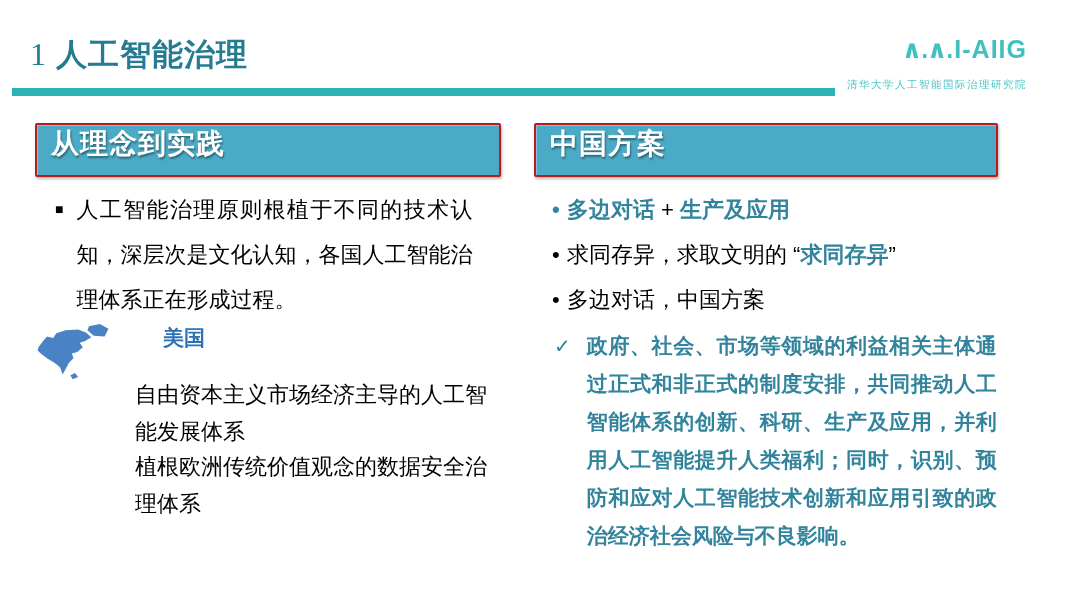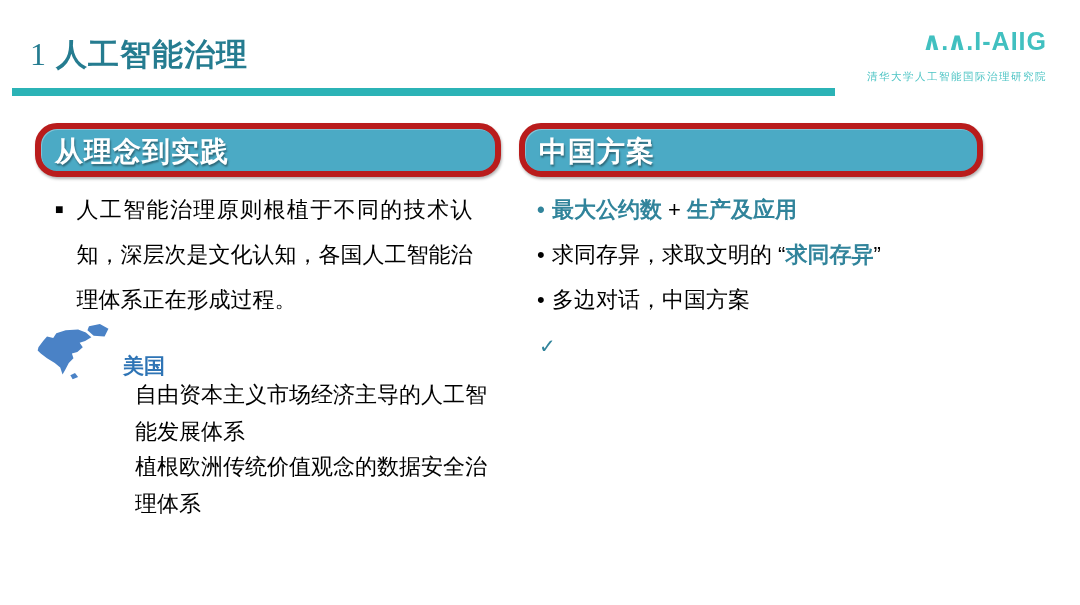--- a/index.html
+++ b/index.html
@@ -1,46 +1,45 @@
 <!DOCTYPE html>
 <html><head>
 <meta charset="utf-8">
 <style>
   html,body{margin:0;padding:0;background:#fff;}
   .slide{
     position:relative;width:1057px;height:605px;background:#ffffff;overflow:hidden;
     font-family:"Liberation Sans","DejaVu Sans",sans-serif;
-    padding-left:20px;
   }
   
   .title-row{position:absolute;left:30px;top:34px;white-space:nowrap;color:#257C90;}
   .title-num{font-family:"Liberation Serif","DejaVu Serif",serif;font-size:32px;font-weight:400;margin-right:10px;}
   .title-text{font-size:31px;font-weight:bold;letter-spacing:1px;}
   .title-rule{position:absolute;left:12px;top:88px;width:823px;height:8px;background:#2BB3B6;}
-  .logo{position:absolute;right:30px;top:28px;text-align:right;color:#41C0C0;}
+  .logo{position:absolute;right:30px;top:36px;text-align:right;color:#41C0C0;}
   .logo-mark{font-size:25px;font-weight:bold;letter-spacing:1px;line-height:26px;}
   .logo-prefix{letter-spacing:-1px;margin-right:2px;}
   .logo-subtitle{font-size:10.5px;letter-spacing:1.5px;color:#4CC4C4;margin-top:16px;}
   
   .col{position:absolute;top:123px;}
   .col-left{left:35px;width:466px;}
-  .col-right{left:519px;width:464px;}
+  .col-right{left:534px;width:464px;}
   .bar{
-    height:54px;background:#4BAAC5;border:6px solid #b91c1c;border-radius:22px;
-    box-sizing:border-box;display:flex;align-items:flex-end;padding-left:14px;
+    height:54px;background:#4BAAC5;border:2px solid #b91c1c;border-radius:2px;
+    box-sizing:border-box;display:flex;align-items:flex-start;padding-left:14px;
     box-shadow:1px 2px 3px rgba(0,0,0,0.3), inset 1px 1px 0 rgba(255,255,255,0.3);
   }
   .bar-text{color:#ffffff;font-size:28px;font-weight:bold;letter-spacing:1px;
     text-shadow:1px 2px 2px rgba(0,0,0,0.4);}
   
   .intro{display:flex;margin-top:10px;font-size:22px;line-height:45px;color:#000;}
   .intro-marker{font-size:14px;line-height:45px;margin:0 13px 0 20px;}
   .intro-text{width:396px;text-align:justify;}
   .region{margin-top:2px;}
-  .region-head{display:flex;align-items:flex-end;height:56px;}
+  .region-head{display:flex;align-items:flex-start;height:56px;gap:40px;}
   .map-icon{width:80px;height:56px;flex:0 0 auto;}
   .region-label{margin-left:8px;font-size:21px;font-weight:bold;color:#2E74B5;}
   .region-desc{margin-left:100px;width:352px;font-size:22px;line-height:37px;color:#000;
     text-align:justify;margin-top:-4px;}
   
   .bullets{margin-top:10px;}
   .bullet{display:flex;font-size:22px;line-height:45px;color:#000;padding-left:18px;}
   .bullet-marker{width:15px;flex:0 0 auto;}
   .teal,.bullet-marker.teal{color:#31849B;font-weight:bold;}
   .check-row{display:flex;margin-top:5px;}
@@ -92,30 +91,31 @@
   </div>
 
   <div class="col col-right">
     <div class="bar">
       <span class="bar-text">中国方案</span>
     </div>
 
     <div class="bullets">
       <div class="bullet">
         <span class="bullet-marker teal">•</span>
-        <span><span class="teal">最大公约数</span><span> + </span><span class="teal">生产及应用</span></span>
+        <span><span class="teal">多边对话</span><span> + </span><span class="teal">生产及应用</span></span>
       </div>
       <div class="bullet">
         <span class="bullet-marker">•</span>
         <span><span>求同存异，求取文明的 “</span><span class="teal">求同存异</span><span>”</span></span>
       </div>
       <div class="bullet">
         <span class="bullet-marker">•</span>
         <span><span>多边对话，中国方案</span></span>
       </div>
     </div>
 
     <div class="check-row">
       <span class="check-marker">✓</span>
+      <span class="check-text">政府、社会、市场等领域的利益相关主体通过正式和非正式的制度安排，共同推动人工智能体系的创新、科研、生产及应用，并利用人工智能提升人类福利；同时，识别、预防和应对人工智能技术创新和应用引致的政治经济社会风险与不良影响。</span>
     </div>
   </div>
 
 </div>
 
 </body></html>

